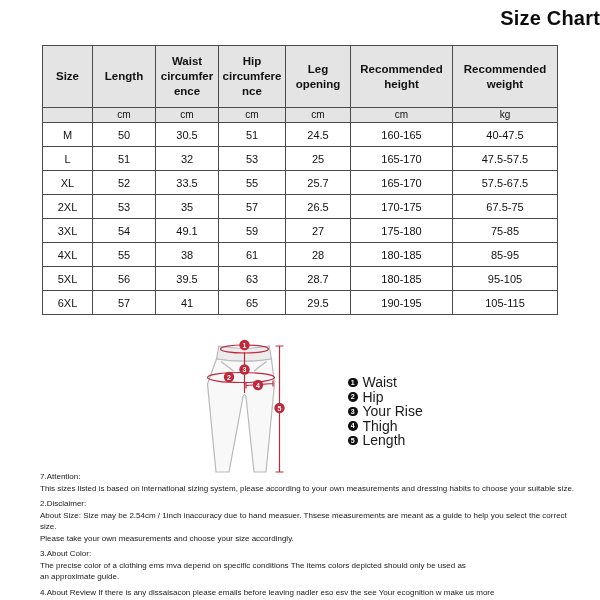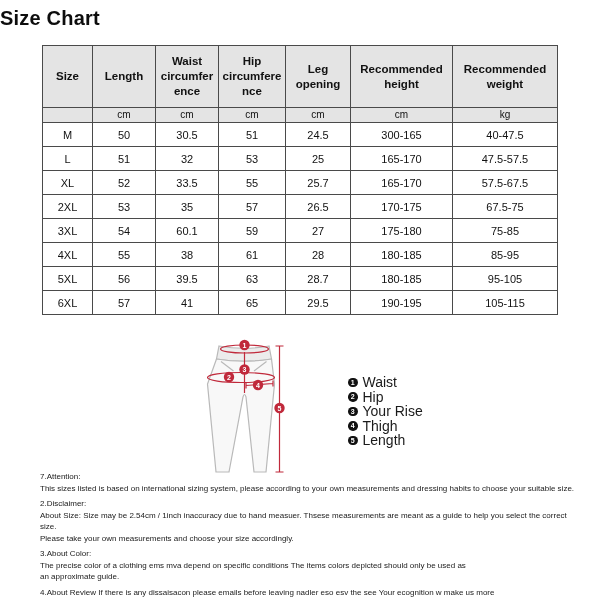--- a/index.html
+++ b/index.html
@@ -6,21 +6,21 @@
   html,body { width:600px; height:600px; }
   body {
     position:relative;
     background:#ffffff;
     font-family:"Liberation Sans", sans-serif;
     color:#111;
     overflow:hidden;
   }
   .page-title {
     position:absolute; top:7px; left:0; width:600px;
-    text-align:left;
+    text-align:right;
     font-size:20px; font-weight:bold; color:#0d0d0d;
     letter-spacing:0.2px;
   }
   
   table.size-table {
     position:absolute; left:42px; top:45px;
     border-collapse:collapse;
     table-layout:fixed;
     width:515px;
     text-align:center;
@@ -129,21 +129,21 @@
         <td>cm</td>
         <td>cm</td>
         <td>kg</td>
       </tr>
       <tr>
         <td>M</td>
         <td>50</td>
         <td>30.5</td>
         <td>51</td>
         <td>24.5</td>
-        <td>300-165</td>
+        <td>160-165</td>
         <td>40-47.5</td>
       </tr>
       <tr>
         <td>L</td>
         <td>51</td>
         <td>32</td>
         <td>53</td>
         <td>25</td>
         <td>165-170</td>
         <td>47.5-57.5</td>
@@ -162,21 +162,21 @@
         <td>53</td>
         <td>35</td>
         <td>57</td>
         <td>26.5</td>
         <td>170-175</td>
         <td>67.5-75</td>
       </tr>
       <tr>
         <td>3XL</td>
         <td>54</td>
-        <td>60.1</td>
+        <td>49.1</td>
         <td>59</td>
         <td>27</td>
         <td>175-180</td>
         <td>75-85</td>
       </tr>
       <tr>
         <td>4XL</td>
         <td>55</td>
         <td>38</td>
         <td>61</td>

